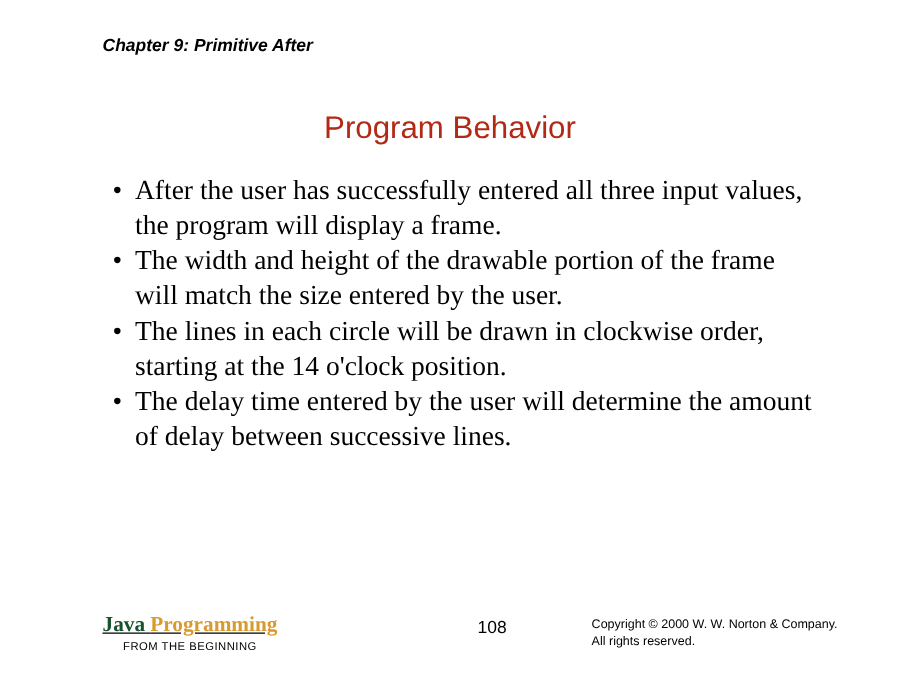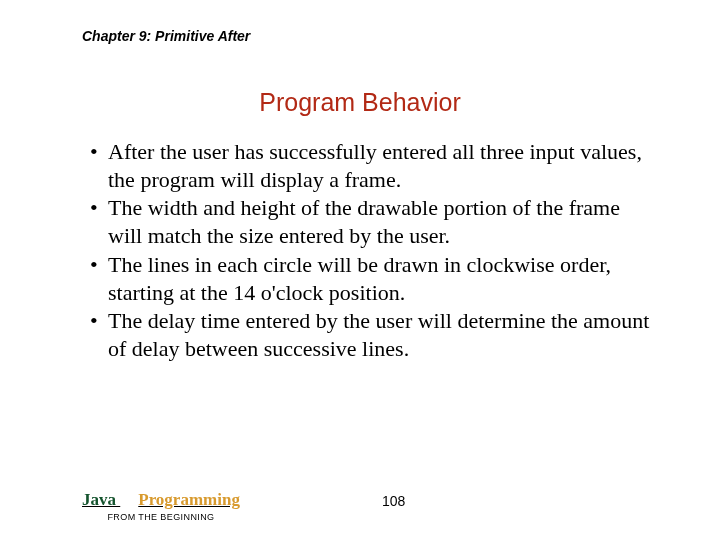--- a/index.html
+++ b/index.html
@@ -62,21 +62,21 @@
     align-items: flex-start;
   }
   .book-title {
     font-family: "Times New Roman", Times, serif;
     font-weight: bold;
     font-size: 17px;
     text-decoration: underline;
     line-height: 1.1;
   }
   .book-title .java { color: #14532d; margin-top: 20px; }
-  .book-title .prog { color: #d89a2e; margin-left: 18px; }
+  .book-title .prog { color: #d89a2e; }
   .subtitle {
     font-family: Arial, Helvetica, sans-serif;
     font-size: 9px;
     color: #000;
     margin-top: 2px;
     letter-spacing: 0.4px;
     text-align: center;
   }
   .page-number {
     position: absolute;
@@ -113,13 +113,17 @@
 </ul>
 
 <div class="footer">
   <div>
     <div class="book-title">
       <span class="java">Java </span><span class="prog">Programming</span>
     </div>
     <div class="subtitle">FROM THE BEGINNING</div>
   </div>
   <div class="page-number">108</div>
+  <div class="copyright">
+    <div>Copyright © 2000 W. W. Norton &amp; Company.</div>
+    <div>All rights reserved.</div>
+  </div>
 </div>
 
 </body></html>

